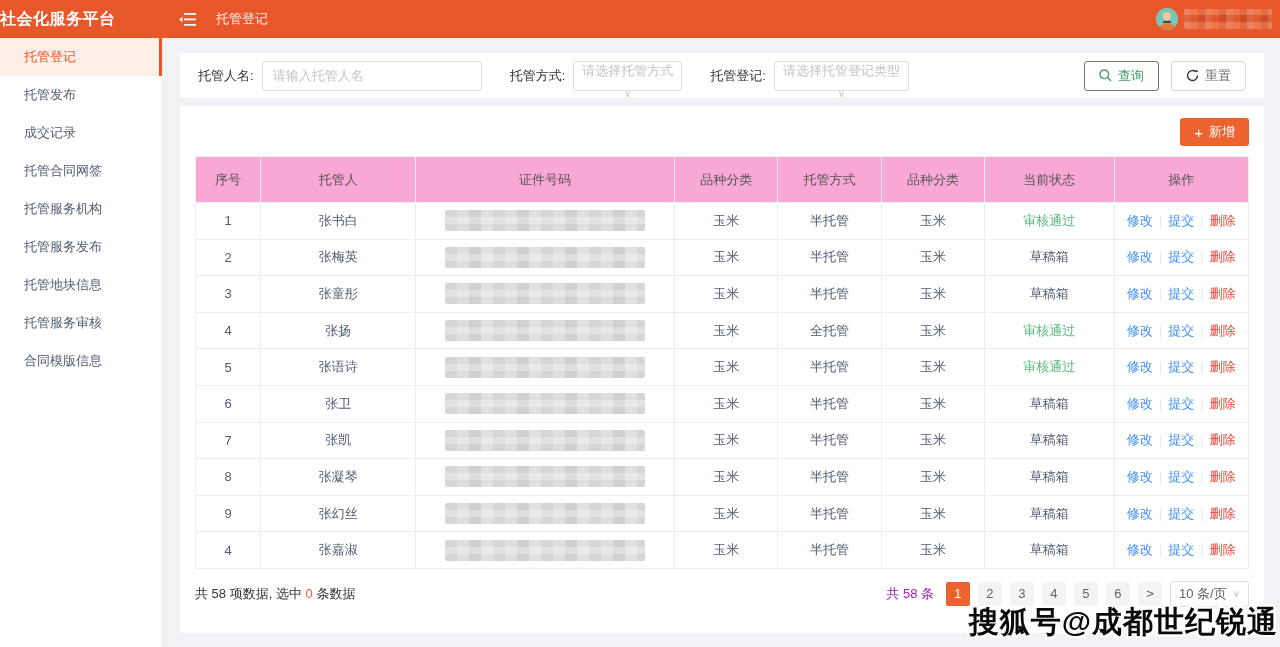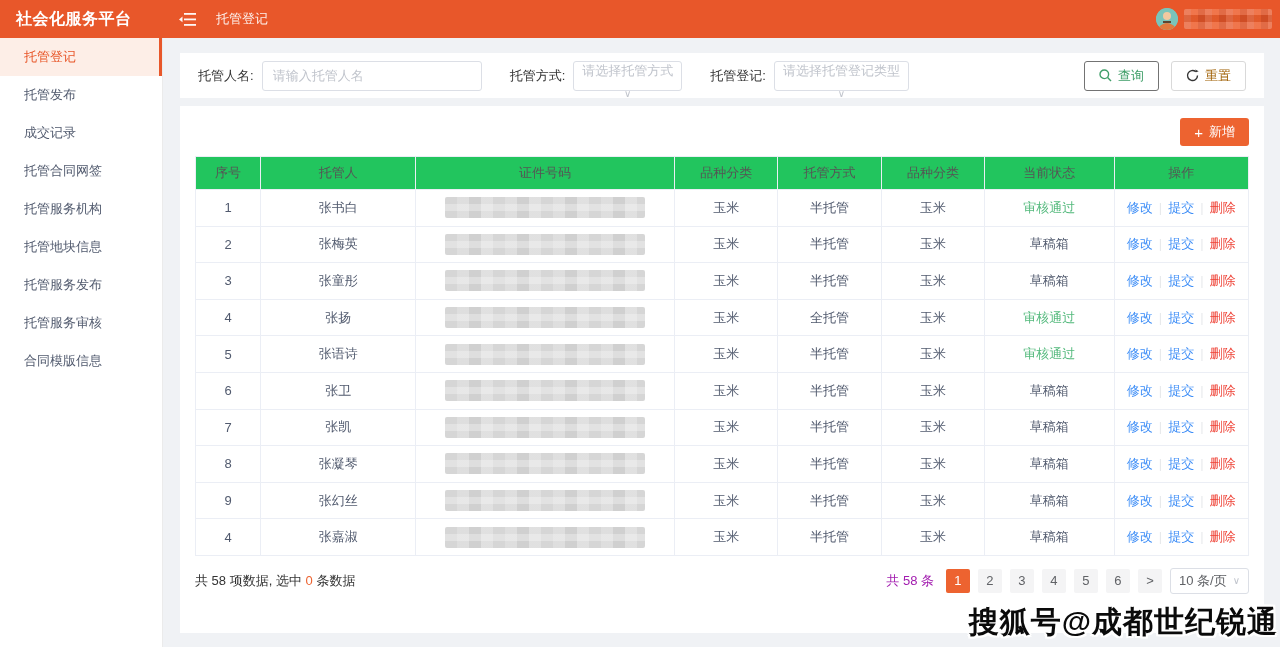--- a/index.html
+++ b/index.html
@@ -1,21 +1,21 @@
 <!DOCTYPE html>
 <html><head>
 <meta charset="utf-8">
 <style>
   * { margin:0; padding:0; box-sizing:border-box; }
   html,body { width:1280px; height:647px; overflow:hidden; }
   body { font-family:"Liberation Sans","DejaVu Sans",sans-serif; background:#f0f2f5; position:relative; font-size:13px; color:#333; }
 
   
   .header { height:38px; background:#e8572a; display:flex; align-items:center; color:#fff; position:relative; }
-  .header .logo { width:163px; padding-left:16px; font-size:16px; font-weight:bold; letter-spacing:.5px; }
+  .header .logo { width:163px; font-size:16px; font-weight:bold; letter-spacing:.5px; }
   .header .fold { margin-left:16px; display:flex; align-items:center; cursor:pointer; }
   .header .crumb { margin-left:20px; font-size:13px; color:rgba(255,255,255,.9); }
   .header .right { position:absolute; right:8px; top:0; height:38px; display:flex; align-items:center; gap:6px; }
   .avatar { width:22px; height:22px; border-radius:50%; background:#79c6bd; overflow:hidden; flex:0 0 auto; }
   .user-mosaic { width:88px; height:20px; border-radius:2px;
     background-image:
       repeating-linear-gradient(0deg, rgba(255,255,255,.14) 0 7px, rgba(0,0,0,.06) 7px 14px),
       repeating-linear-gradient(90deg, rgba(255,255,255,.12) 0 7px, rgba(255,120,60,.25) 7px 14px, rgba(0,0,0,.05) 14px 21px);
   }
 
@@ -30,31 +30,31 @@
   .filter-card { margin-top:15px; height:45px; display:flex; align-items:center; padding:0 18px; }
   .f-label { color:#333; margin-right:8px; white-space:nowrap; }
   .f-input { width:220px; height:30px; border:1px solid #dcdfe6; border-radius:3px; padding:0 10px; font-size:13px; color:#333; font-family:inherit; }
   .f-input::placeholder { color:#c0c4cc; }
   .f-select { height:30px; border:1px solid #dcdfe6; border-radius:3px; padding:0 8px; display:flex; align-items:center; gap:8px; color:#c0c4cc; cursor:pointer; background:#fff; white-space:nowrap;flex-direction:column; }
   .f-group { display:flex; align-items:center; }
   .gap28 { margin-left:28px; }
   .filter-btns { margin-left:auto; display:flex; gap:12px; }
   .btn { height:30px; padding:0 14px; border-radius:3px; background:#fff; display:flex; align-items:center; gap:6px; cursor:pointer; font-size:13px; }
   .btn-query { border:1px solid #737373; color:#3f9e68; }
-  .btn-reset { border:1px solid #d9d9d9; color:#a16207; }
+  .btn-reset { border:1px solid #d9d9d9; color:#737373; }
 
   .table-card { margin-top:8px; padding:12px 15px 0 15px; height:527px; position:relative; }
   .add-row { display:flex; justify-content:flex-end; }
   .btn-add { height:28px; padding:0 14px; background:#ed6330; color:#fff; border:none; border-radius:3px; display:flex; align-items:center; gap:6px; font-size:13px; cursor:pointer; }
   .btn-add .plus { font-size:15px; line-height:1; }
 
   
   table { border-collapse:collapse; width:100%; margin-top:10px; table-layout:fixed; }
   th, td { border:1px solid #ebeef5; text-align:center; font-size:13px; font-weight:normal; height:36px; padding:0 4px; color:#515a6e; }
-  th { background:#22c55e; color:#555; height:33px; }
+  th { background:#f9a8d4; color:#555; height:46px; }
   td { height:36.6px; }
   .status-success { color:#53b97c; }
   .status-draft { color:#515a6e; }
   .op a { text-decoration:none; cursor:pointer; }
   .op .sep { color:#e8eaec; margin:0 6px; }
   .id-mosaic { width:200px; height:21px; margin:0 auto; border-radius:2px;
     background-image:
       repeating-linear-gradient(0deg, rgba(190,190,190,.25) 0 7px, rgba(230,230,230,.5) 7px 14px),
       repeating-linear-gradient(90deg, #dedede 0 12px, #e9e9e9 12px 24px, #d6d6d6 24px 36px, #ececec 36px 48px);
   }
@@ -108,23 +108,23 @@
 
 
   <div class="side-item"><span>托管发布</span></div>
 
   <div class="side-item"><span>成交记录</span></div>
 
   <div class="side-item"><span>托管合同网签</span></div>
 
   <div class="side-item"><span>托管服务机构</span></div>
 
+  <div class="side-item"><span>托管服务发布</span></div>
+
   <div class="side-item"><span>托管地块信息</span></div>
-
-  <div class="side-item"><span>托管服务发布</span></div>
 
   <div class="side-item"><span>托管服务审核</span></div>
 
   <div class="side-item"><span>合同模版信息</span></div>
 </div>
 
 <div class="main">
 
   <div class="card filter-card">
     <div class="f-group">

